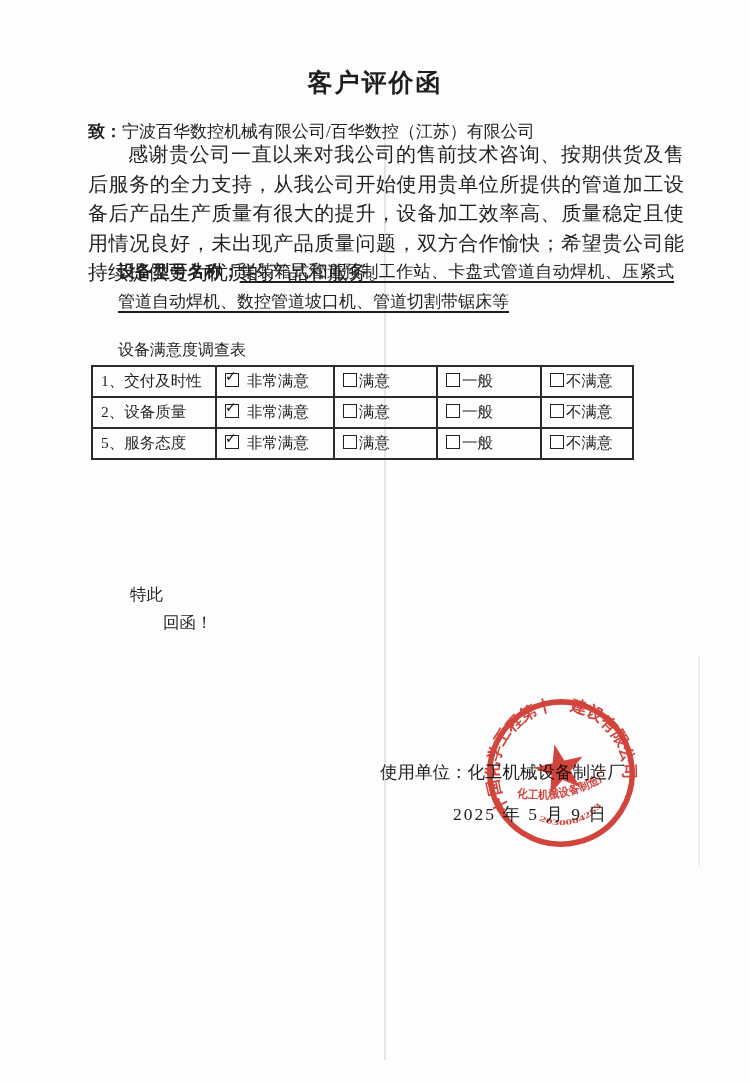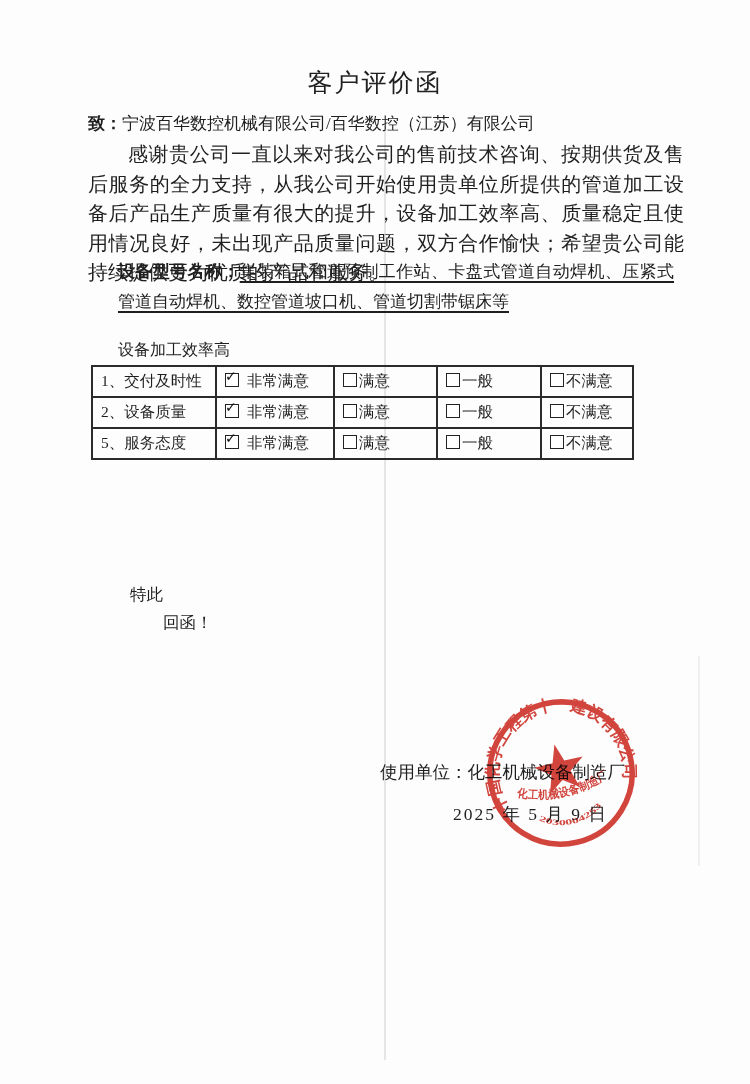--- a/index.html
+++ b/index.html
@@ -5,23 +5,23 @@
   html,body{margin:0;padding:0;}
   body{
     width:750px;height:1084px;position:relative;overflow:hidden;
     background:#fdfdfd;color:#1f1f1f;
     font-family:"Liberation Serif","DejaVu Serif",serif;
   }
   .abs{position:absolute;}
   .scan-line{background:#d9d9d9;opacity:.65;}
   .doc-title{
     left:0;top:66px;width:750px;text-align:center;
-    font-size:25px;font-weight:normal;letter-spacing:2px;
+    font-size:25px;font-weight:bold;letter-spacing:2px;
   }
-  .to-line{left:88px;top:112px;font-size:17px;width:600px;}
+  .to-line{left:88px;top:120px;font-size:17px;width:600px;}
   .to-label{font-weight:bold;}
   .body-para{
     left:88px;top:140px;width:596px;
     font-size:20px;line-height:29.5px;
     text-indent:2em;text-align:justify;
   }
   .model-block{
     left:118px;top:257px;width:556px;
     font-size:17px;line-height:30px;text-align:justify;
   }
@@ -76,21 +76,21 @@
 <div class="abs to-line">
   <span class="to-label">致：</span><span>宁波百华数控机械有限公司/百华数控（江苏）有限公司</span>
 </div>
 
 <div class="abs body-para">感谢贵公司一直以来对我公司的售前技术咨询、按期供货及售后服务的全力支持，从我公司开始使用贵单位所提供的管道加工设备后产品生产质量有很大的提升，设备加工效率高、质量稳定且使用情况良好，未出现产品质量问题，双方合作愉快；希望贵公司能持续提供更为优质的产品和服务。</div>
 
 <div class="abs model-block">
   <span class="model-label">设备型号名称：</span><span class="model-names">集装箱式管道预制工作站、卡盘式管道自动焊机、压紧式管道自动焊机、数控管道坡口机、管道切割带锯床等</span>
 </div>
 
-<div class="abs survey-title">设备加工效率高</div>
+<div class="abs survey-title">设备满意度调查表</div>
 
 <table class="survey">
   <colgroup>
     <col style="width:124px">
       <col style="width:118px">
       <col style="width:103px">
     <col style="width:104px">
       <col style="width:92px">
   </colgroup>
   <tbody>

